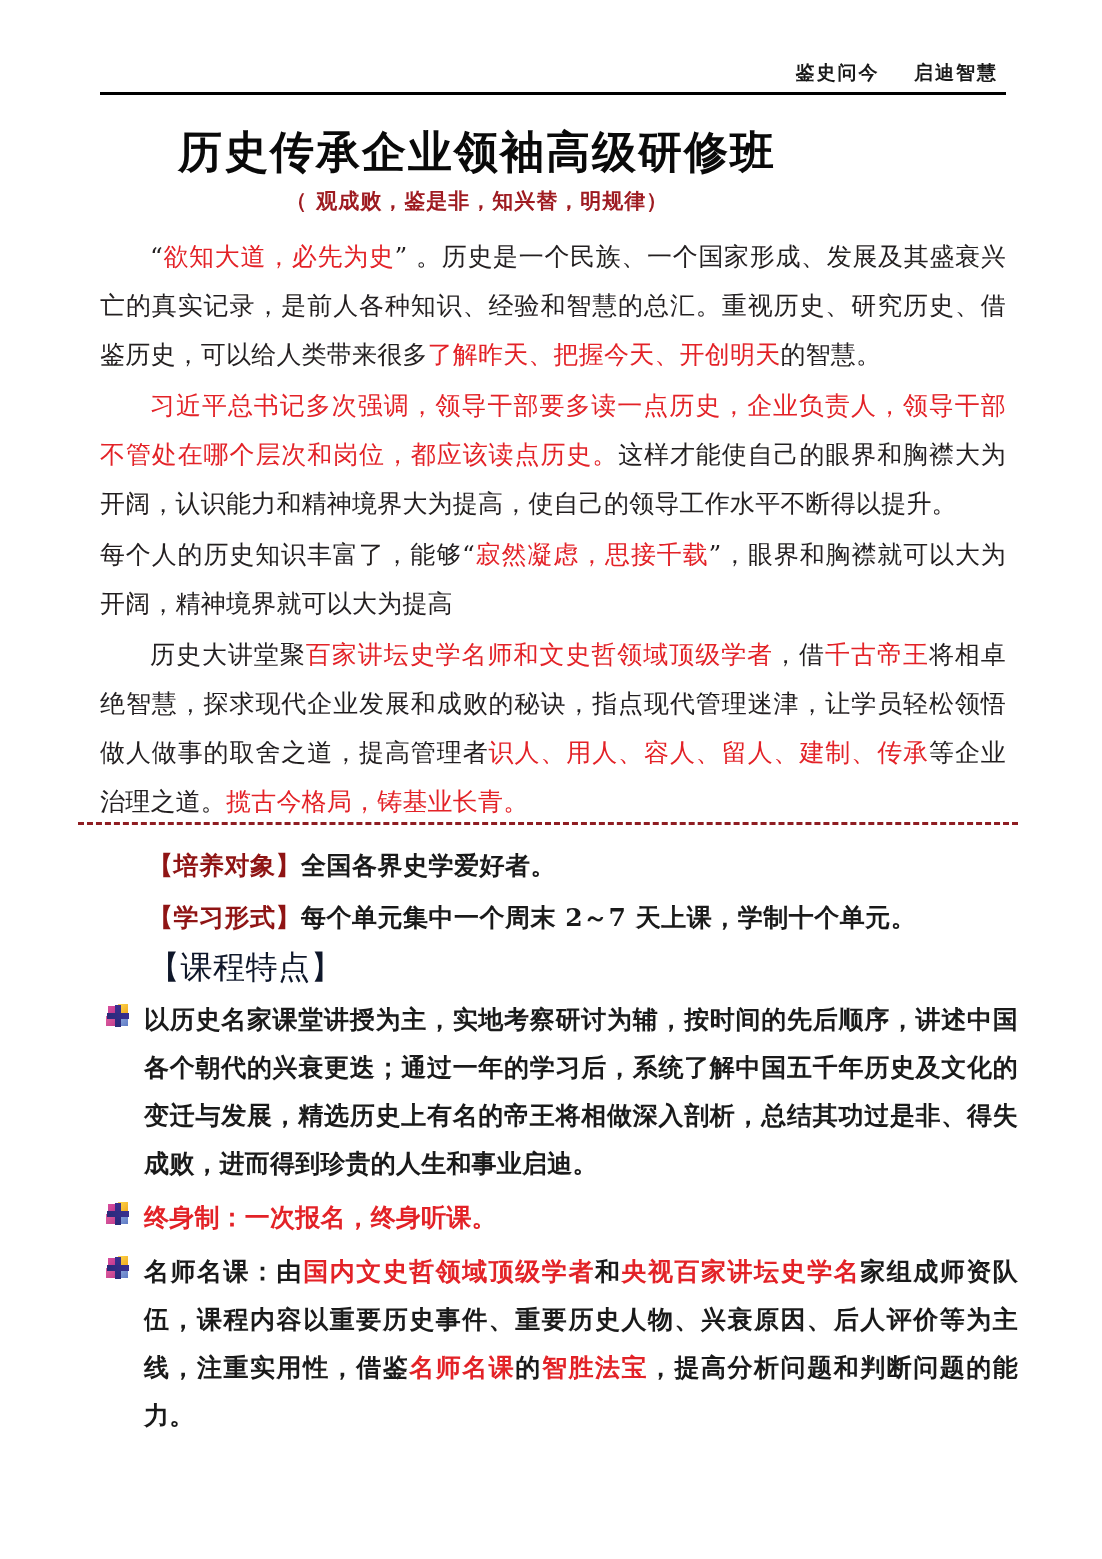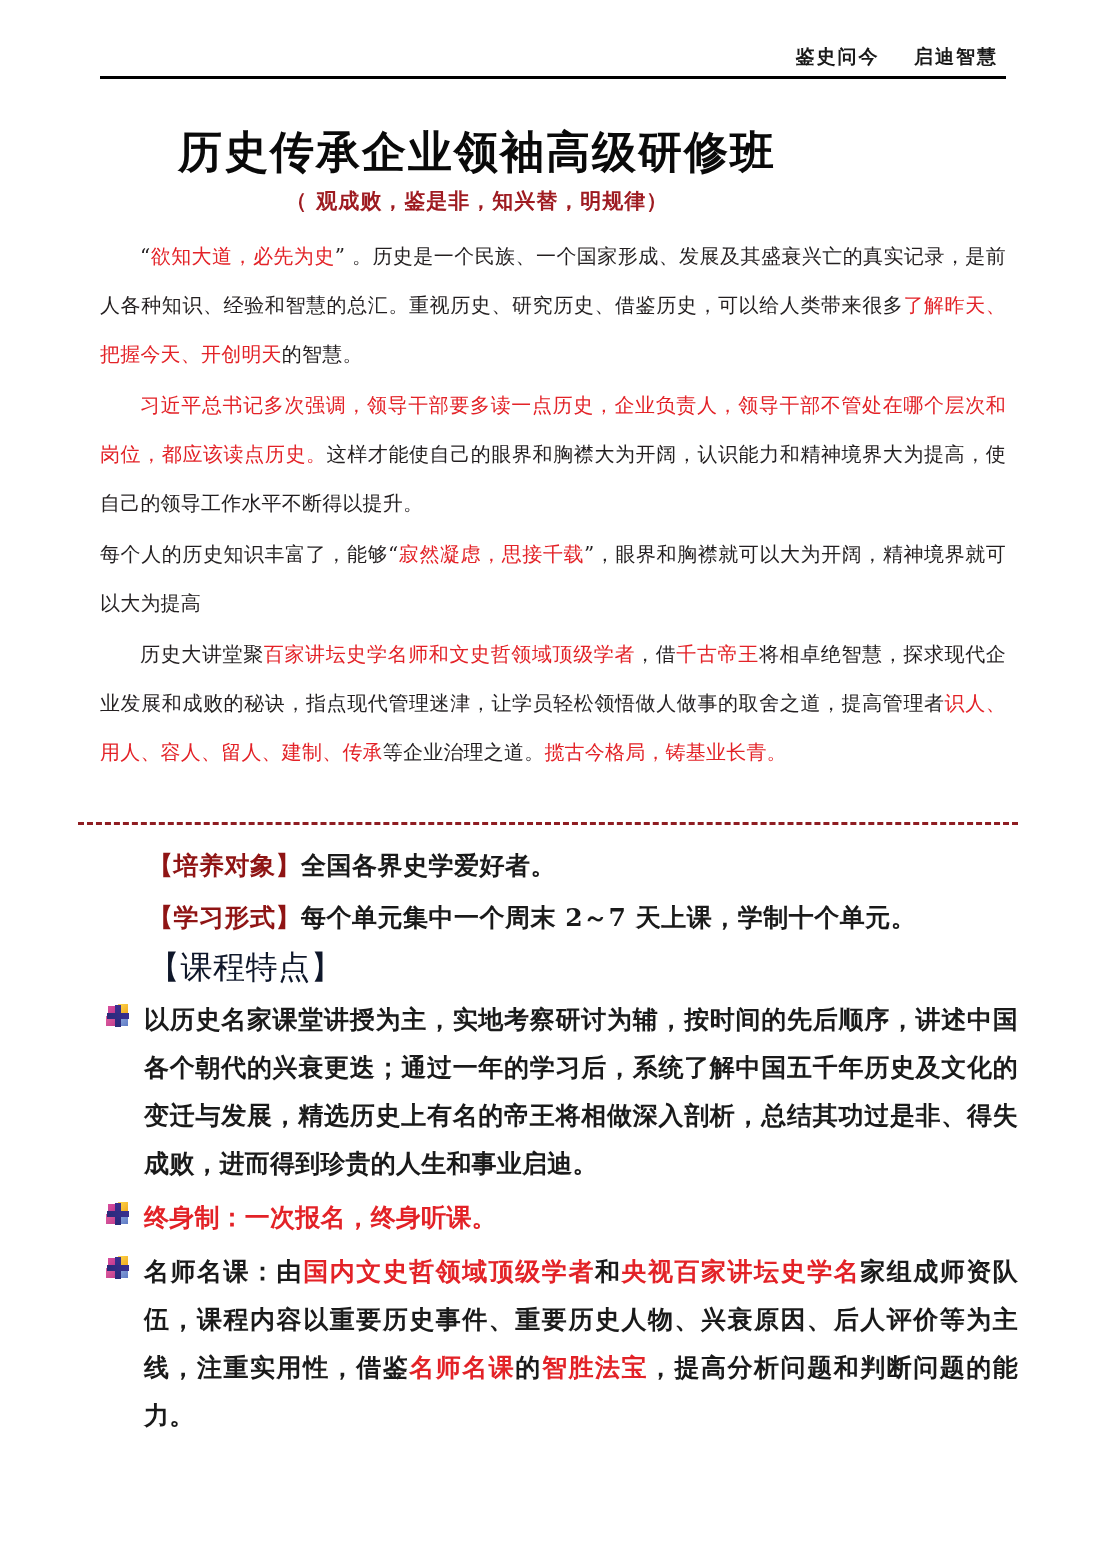--- a/index.html
+++ b/index.html
@@ -19,21 +19,21 @@
   .page {
     position: absolute;
     inset: 0;
     background: #ffffff;
   }
 
   
   .header {
     position: absolute;
     left: 100px;
-    top: 44px;
+    top: 60px;
     width: 906px;
   }
   .header-text {
     text-align: right;
     font-family: "DejaVu Serif", "Liberation Serif", serif;
     font-weight: bold;
     font-size: 19px;
     letter-spacing: 2px;
     color: #1a1a1a;
     padding-right: 8px;
@@ -73,21 +73,21 @@
 
   
   .body-area {
     position: absolute;
     left: 100px;
     top: 232px;
     width: 906px;
   }
   .para {
     font-family: "DejaVu Serif", "Liberation Serif", serif;
-    font-size: 20px;
+    font-size: 25px;
     line-height: 49px;
     color: #231f20;
     text-align: justify;
     text-indent: 2em;
     margin: 0 0 2px 0;
     letter-spacing: 0.2px;
   }
   .para.noindent { text-indent: 0; }
   .red { color: #e32227; }
 

